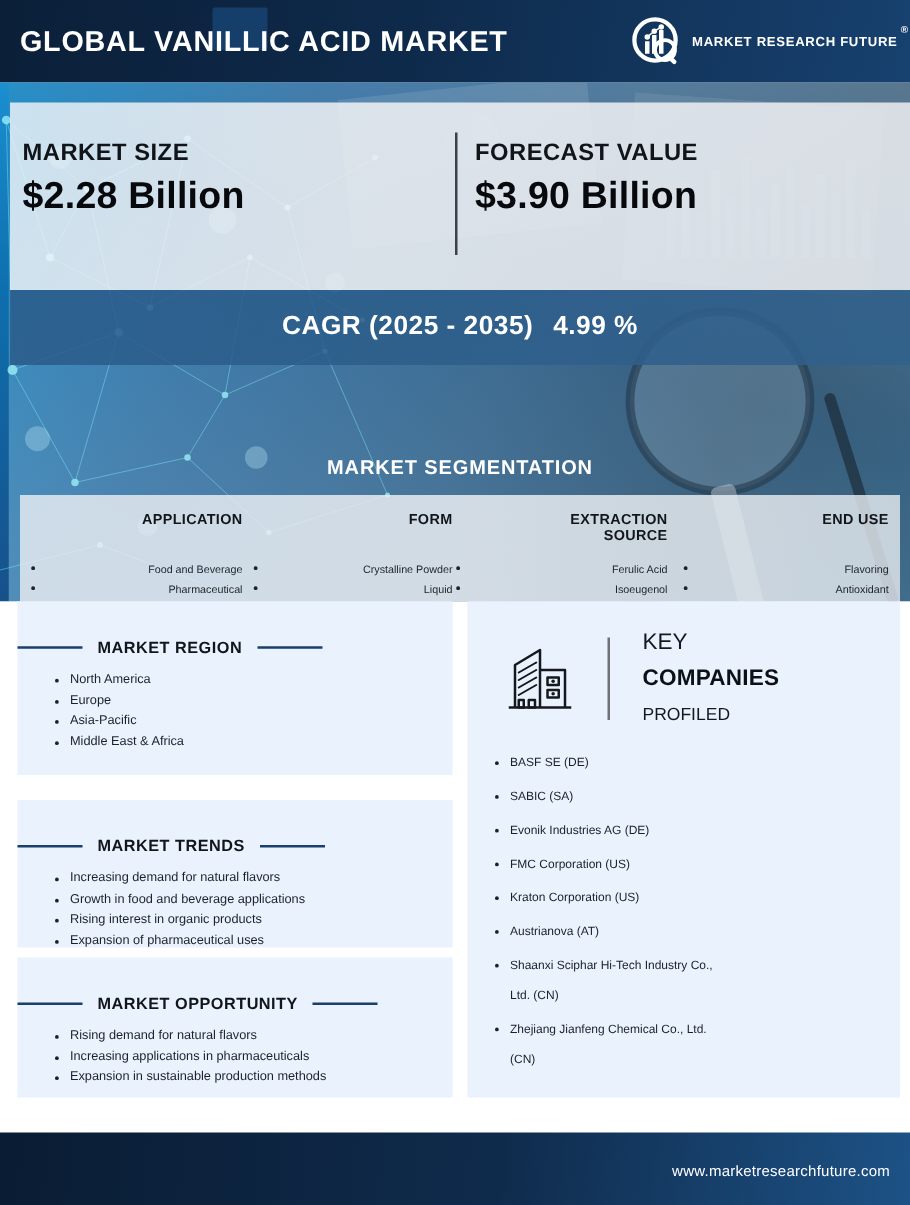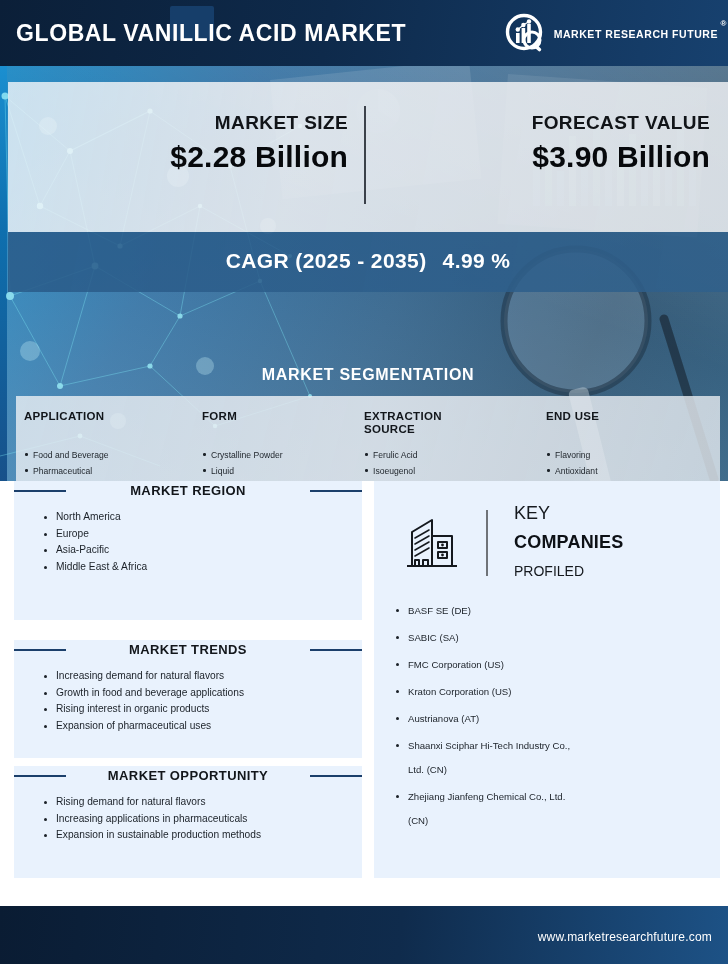--- a/index.html
+++ b/index.html
@@ -57,21 +57,21 @@
   .charts-bg{position:absolute;right:0;top:0;width:470px;height:300px;opacity:.55;}
   .magnifier{position:absolute;left:476px;top:175px;width:250px;height:280px;opacity:.85;}
 
   .hero-band-white{
     position:absolute;left:8px;top:16px;width:720px;height:150px;
     background:linear-gradient(100deg, rgba(244,247,250,.80) 0%, rgba(238,240,243,.88) 40%, rgba(236,238,241,.86) 100%);
   }
   .hero-divider{
     position:absolute;left:364px;top:40px;width:2px;height:98px;background:#20262e;opacity:.85;
   }
-  .kpi{position:absolute;text-align:right;}
+  .kpi{position:absolute;text-align:left;}
   .kpi.left{left:18px;top:46px;width:330px;}
   .kpi.right{left:380px;top:46px;width:330px;}
   .kpi-label{font-size:19px;font-weight:bold;color:#111418;letter-spacing:.4px;}
   .kpi-value{font-size:30px;font-weight:bold;color:#07090c;margin-top:6px;letter-spacing:.2px;}
 
   .cagr-band{
     position:absolute;left:8px;top:166px;width:720px;height:60px;
     background:linear-gradient(100deg, rgba(42,92,138,.88), rgba(48,96,139,.86));
   }
   .cagr-text{
@@ -80,20 +80,21 @@
   }
   .cagr-text .pct{margin-left:16px;}
 
   .seg-title{
     position:absolute;left:8px;top:300px;width:720px;text-align:center;
     font-size:16px;font-weight:bold;color:#ffffff;letter-spacing:.7px;
   }
   .seg-panel{
     position:absolute;left:16px;top:330px;width:704px;height:140px;
     background:linear-gradient(105deg, rgba(236,240,244,.80) 0%, rgba(232,236,241,.86) 50%, rgba(230,235,240,.80) 100%);
+    text-align:right;
   }
   .seg-col{position:absolute;top:14px;}
   .seg-col.c0{left:8px;width:170px;}
   .seg-col.c1{left:186px;width:160px;}
   .seg-col.c2{left:348px;width:170px;}
   .seg-col.c3{left:530px;width:165px;}
   .seg-head{
     font-size:11.5px;font-weight:bold;color:#12161b;letter-spacing:.3px;line-height:13px;
   }
   .seg-list{margin:0;padding:0;list-style:none;margin-top:24px;}
@@ -108,22 +109,22 @@
   
   .panel{
     position:absolute;background:#e9f2fd;
   }
   .p-region{left:14px;top:481px;width:348px;height:139px;}
   .p-trends{left:14px;top:640px;width:348px;height:118px;}
   .p-opp{left:14px;top:766px;width:348px;height:112px;}
   .p-companies{left:374px;top:481px;width:346px;height:397px;}
 
   .panel-title-row{
-    display:flex;align-items:center;justify-content:space-between;gap:12px;
-    padding-top:2px;
+    display:flex;align-items:center;justify-content:flex-start;gap:12px;
+    padding-top:29px;
   }
   .rule{width:52px;height:2px;background:#1b3f6b;flex:none;}
   .panel-title{
     font-size:13px;font-weight:bold;color:#12161b;letter-spacing:.4px;white-space:nowrap;
   }
   .bullets{margin:0;padding:0;list-style:none;margin-top:11px;padding-left:30px;}
   .bullets li{
     font-size:10.2px;color:#1b2128;line-height:16.5px;position:relative;padding-left:12px;
   }
   .bullets li:before{
@@ -415,20 +416,21 @@
       <div class="comp-head-bar"></div>
       <div class="comp-head-text">
         <div class="comp-l1">KEY</div>
         <div class="comp-l2">COMPANIES</div>
         <div class="comp-l3">PROFILED</div>
       </div>
     </div>
     <ul class="comp-list">
       <li><span>BASF SE (DE)</span></li>
       <li><span>SABIC (SA)</span></li>
+      <li><span>Evonik Industries AG (DE)</span></li>
       <li><span>FMC Corporation (US)</span></li>
       <li><span>Kraton Corporation (US)</span></li>
       <li><span>Austrianova (AT)</span></li>
       <li>
         <span>Shaanxi Sciphar Hi-Tech Industry Co.,</span>
         <span class="cont">Ltd. (CN)</span>
       </li>
       <li>
         <span>Zhejiang Jianfeng Chemical Co., Ltd.</span>
         <span class="cont">(CN)</span>

